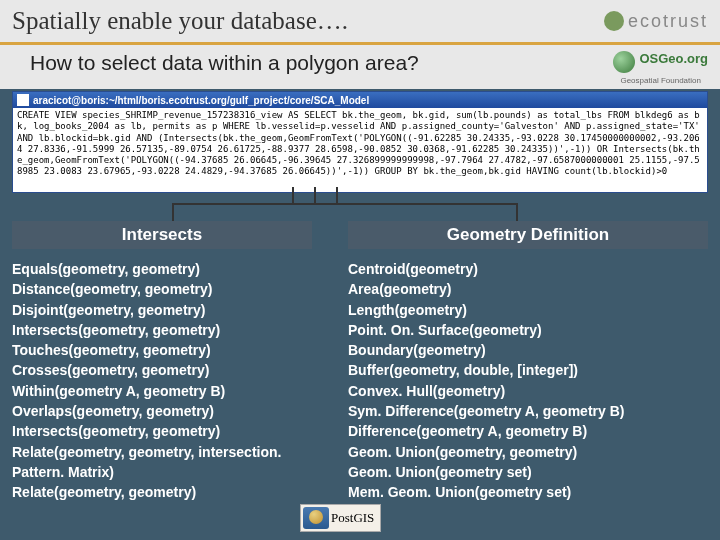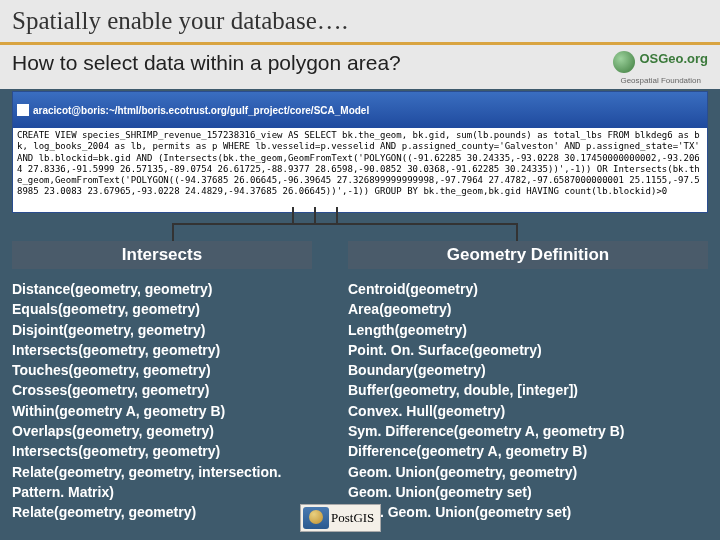--- a/index.html
+++ b/index.html
@@ -36,21 +36,21 @@
     width: 20px; height: 20px;
     background: #7a9a5e;
     border-radius: 50%;
     display:inline-block;
   }
   .subheader {
     background: #e8e8e8;
     display: flex;
     align-items: flex-start;
     justify-content: space-between;
-    padding: 6px 12px 4px 12px;
+    padding: 6px 12px 4px 30px;
     height: 44px;
   }
   .subtitle {
     font-size: 21px;
     color: #222;
     font-weight: normal;
     font-family: Arial, sans-serif;
   }
   .osgeo {
     display:flex;
@@ -68,21 +68,21 @@
   }
   .osgeo-text { font-weight:bold; }
   .osgeo-sub { font-size:8px; color:#666; line-height:1; }
   
   .terminal-window {
     margin: 2px 12px 0 12px;
     background: #fff;
     border: 1px solid #2a4d8f;
   }
   .terminal-titlebar {
-    height: 36px;
+    height: 16px;
     background: linear-gradient(#3a6ec0, #1f4a9e);
     display:flex;
     align-items:center;
     padding: 0 4px;
     gap:4px;
   }
   .tb-icon {
     width:12px; height:12px;
     background:#fff;
     display:inline-block;
@@ -197,20 +197,24 @@
     width:14px; height:14px;
     background: radial-gradient(circle at 35% 30%, #e8d080, #c09030);
     border-radius:50%;
   }
 </style>
 </head>
 <body>
 
 <div class="header">
   <div class="title">Spatially enable your database….</div>
+  <div class="ecotrust">
+    <span class="ecotrust-logo"></span>
+    <span>ecotrust</span>
+  </div>
 </div>
 
 <div class="subheader">
   <div class="subtitle">How to select data within a polygon area?</div>
   <div class="osgeo">
     <div class="osgeo-row">
       <span class="osgeo-globe"></span>
       <span class="osgeo-text">OSGeo.org</span>
     </div>
     <div class="osgeo-sub">Geospatial Foundation</div>
@@ -235,22 +239,22 @@
   <div class="downline dl-right"></div>
 </div>
 
 <div class="labels">
   <div class="label-box left">Intersects</div>
   <div class="label-box right">Geometry Definition</div>
 </div>
 
 <div class="functions">
   <div class="func-col left" id="func-left">
+      <div class="func-item">Equals(geometry, geometry)</div>
       <div class="func-item">Distance(geometry, geometry)</div>
-      <div class="func-item">Equals(geometry, geometry)</div>
       <div class="func-item">Disjoint(geometry, geometry)</div>
       <div class="func-item">Intersects(geometry, geometry)</div>
       <div class="func-item">Touches(geometry, geometry)</div>
       <div class="func-item">Crosses(geometry, geometry)</div>
       <div class="func-item">Within(geometry A, geometry B)</div>
       <div class="func-item">Overlaps(geometry, geometry)</div>
       <div class="func-item">Intersects(geometry, geometry)</div>
       <div class="func-item" style="white-space: normal;">Relate(geometry, geometry, intersection. Pattern. Matrix)</div>
       <div class="func-item">Relate(geometry, geometry)</div>
     </div>

